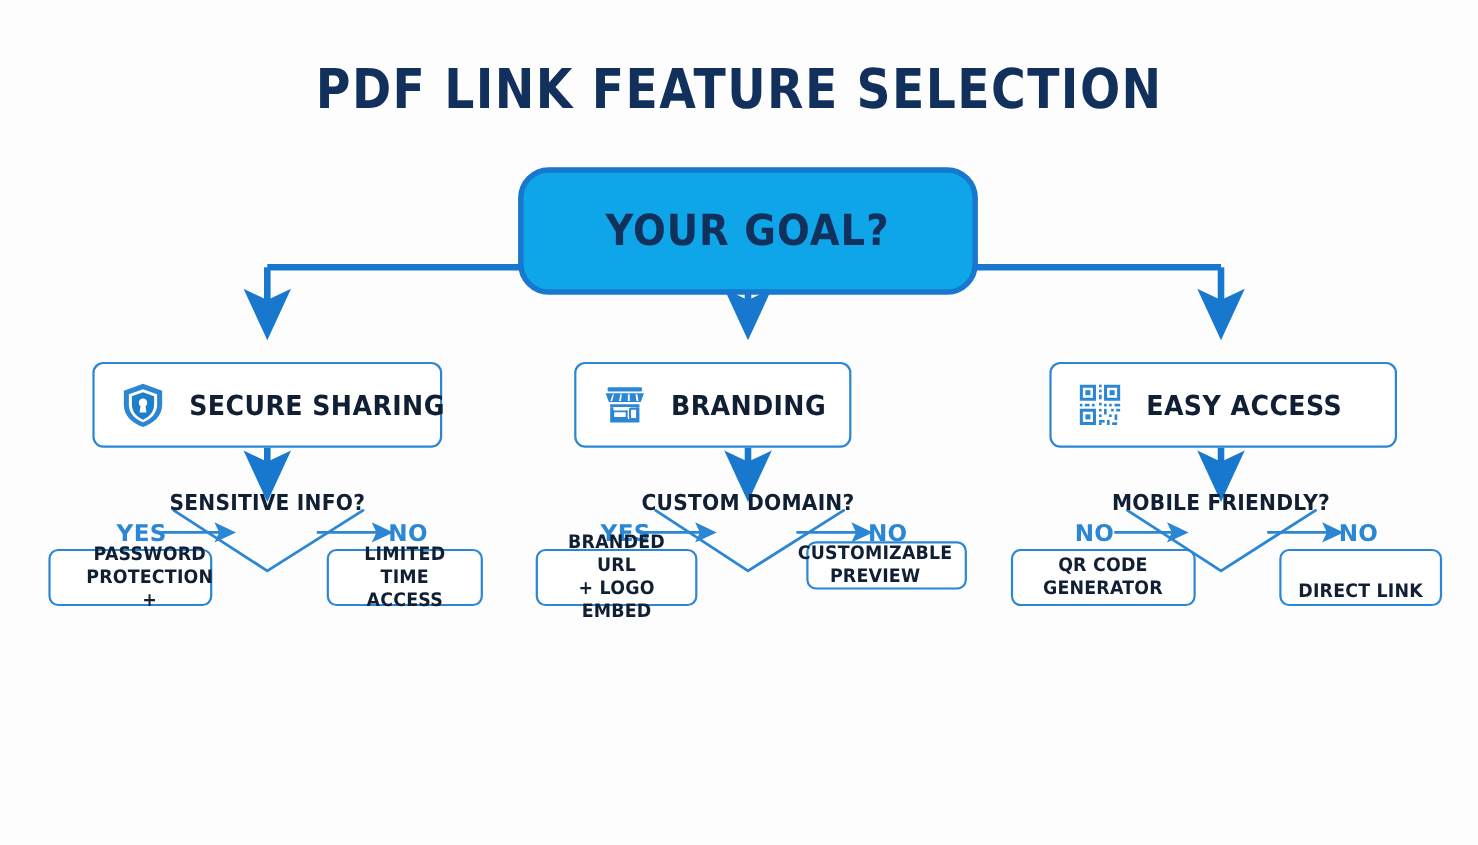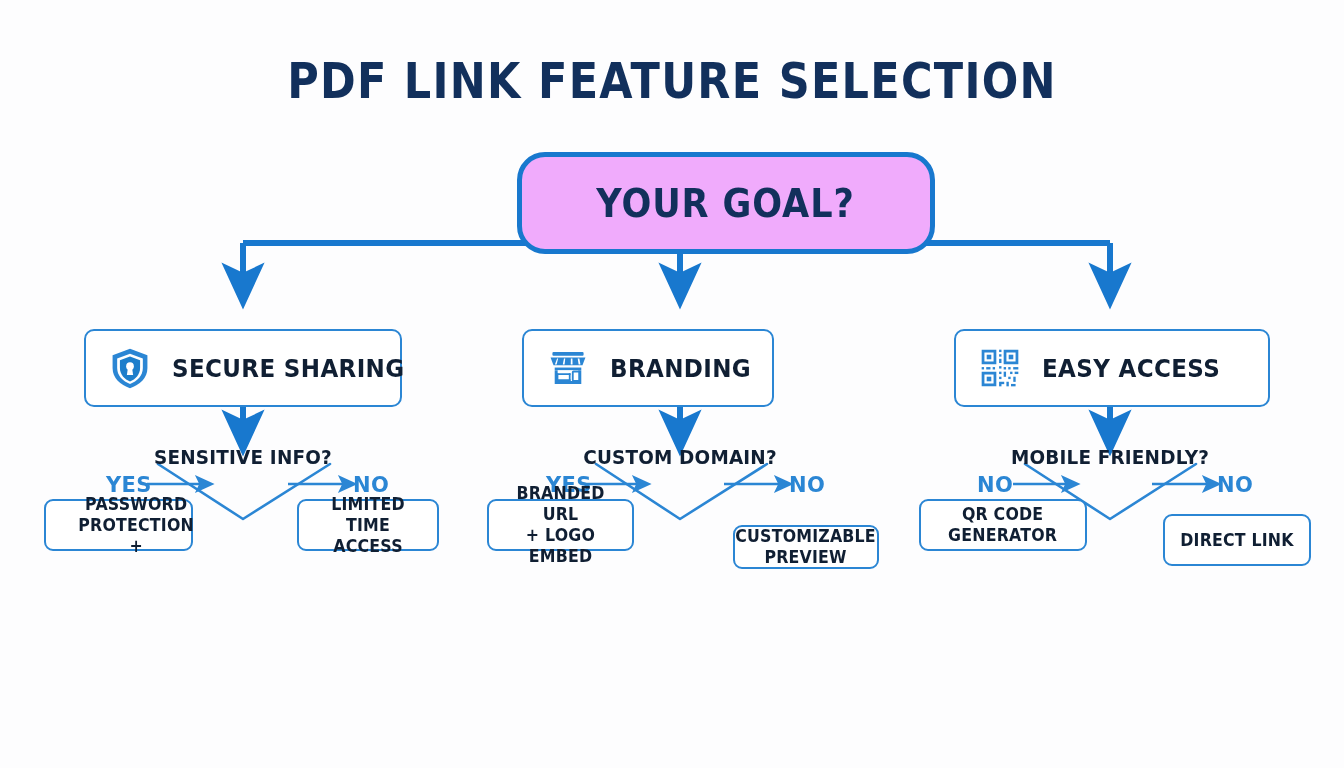--- a/index.html
+++ b/index.html
@@ -44,30 +44,29 @@
     transform-origin: center top;
     white-space: nowrap;
   }
 
   
   .root-node {
     position: absolute;
     left: 471px;
     top: 152px;
     width: 418px;
-    height: 102px;
+    height: 116px;
     box-sizing: border-box;
     border: 5px solid #1878ce;
     border-radius: 28px;
-    background: #f0abfc;
+    background: #0ea5e9;
     display: flex;
     align-items: center;
     justify-content: center;
     z-index: 3;
-    margin-left: 46px;
   }
   .root-label {
     font-family: "DejaVu Sans", sans-serif;
     font-weight: bold;
     font-size: 39px;
     letter-spacing: 1px;
     color: #12305c;
     transform: scaleX(0.9);
     white-space: nowrap;
   }
@@ -165,23 +164,23 @@
     line-height: 21px;
     letter-spacing: 0.2px;
     color: #101f33;
     transform: scaleX(0.93);
     padding: 0 6px;
   }
 
   .leaf.l0a { left: 44px;  top: 499px; width: 149px; height: 52px; padding-left: 36px; }
   .leaf.l0b { left: 297px; top: 499px; width: 142px; height: 52px; }
   .leaf.l1a { left: 487px; top: 499px; width: 147px; height: 52px; }
-  .leaf.l1b { left: 733px; top: 525px; width: 146px; height: 44px; }
+  .leaf.l1b { left: 733px; top: 492px; width: 146px; height: 44px; justify-content: flex-end; }
   .leaf.l2a { left: 919px; top: 499px; width: 168px; height: 52px; }
-  .leaf.l2b { left: 1163px; top: 514px; width: 148px; height: 52px; }
+  .leaf.l2b { left: 1163px; top: 499px; width: 148px; height: 52px; align-items: flex-end; }
 </style>
 </head>
 <body>
 
 <div id="stage">
 
   <svg id="wires" viewBox="0 0 1344 768" width="1344" height="768">
     <defs>
       <marker id="arrowThick" markerWidth="9" markerHeight="9" refX="4.5" refY="4.5" orient="auto" markerUnits="strokeWidth">
         <path d="M0.6,0.9 L8.4,4.5 L0.6,8.1 L2.3,4.5 Z" fill="#1878ce"></path>

